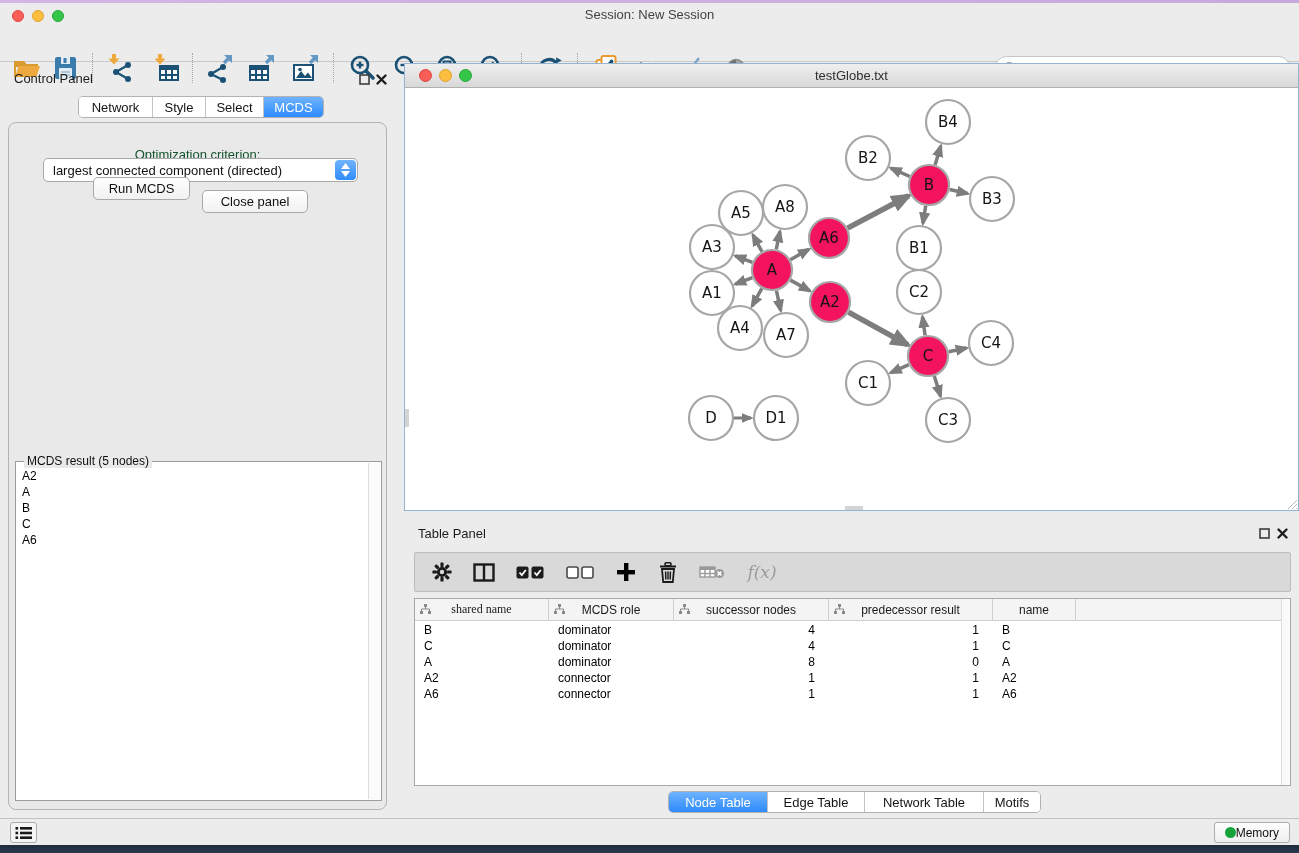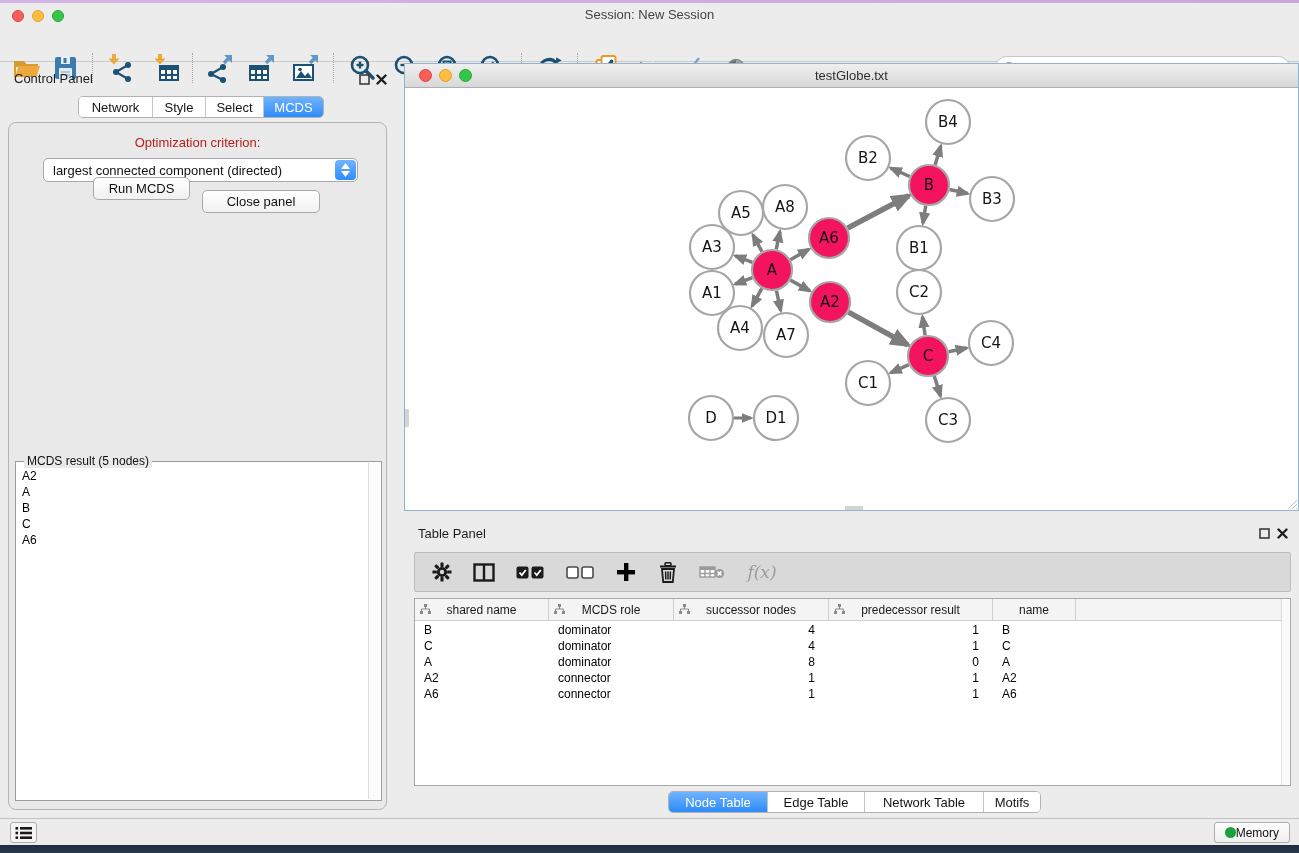--- a/index.html
+++ b/index.html
@@ -42,22 +42,22 @@
 
   .seg { position:absolute; display:flex; height:22px; border:1px solid #b2b2b2;
     border-radius:5px; background:#fff; overflow:hidden; }
   .seg-btn { height:100%; display:flex; align-items:center; justify-content:center;
     font-size:13px; color:#141414; background:#fff; border-left:1px solid #c3c3c3; cursor:default; }
   .seg-btn:first-child { border-left:none; }
   .seg-btn.selected { background:linear-gradient(#6eb3fe,#2e8bfa); color:#fff; }
 
   .cp-box { position:absolute; left:8px; top:60px; width:379px; height:688px;
     background:#e9e9e9; border:1px solid #b4b4b4; border-radius:8px; }
-  .opt-label { position:absolute; left:0; width:100%; top:12px; text-align:center;
-    font-size:13px; color:#b91c1c; }
+  .opt-label { position:absolute; left:0; width:100%; top:24px; text-align:center;
+    font-size:13px; color:#14532d; }
   .dropdown { position:absolute; left:34px; top:35px; width:315px; height:24px;
     background:#fff; border:1px solid #a9a9a9; border-radius:5px; }
   .dropdown .dd-text { position:absolute; left:9px; top:4px; font-size:13px; color:#111;
     white-space:nowrap; }
   .dd-stepper { position:absolute; right:1px; top:1px; width:21px; height:20px;
     border-radius:4px; background:linear-gradient(#71b4fe,#2f8cfa);
     display:flex; flex-direction:column; align-items:center; justify-content:center; gap:2px; }
   .btn { position:absolute; height:23px; background:linear-gradient(#ffffff,#f1f1f1);
     border:1px solid #a9a9a9; border-radius:5px; font-size:13px; color:#111;
     display:flex; align-items:center; justify-content:center; cursor:default; }
@@ -303,21 +303,21 @@
         <span class="dd-stepper">
           <svg width="9" height="6" viewBox="0 0 9 6">
               <path d="M4.5 0 L9 6 H0 z" fill="#fff"></path>
             </svg>
           <svg width="9" height="6" viewBox="0 0 9 6">
               <path d="M4.5 6 L0 0 H9 z" fill="#fff"></path>
             </svg>
         </span>
       </div>
       <div class="btn" style="left:84px; top:54px; width:97px">Run MCDS</div>
-      <div class="btn" style="left:193px; top:67px; width:118px">Close panel</div>
+      <div class="btn" style="left:193px; top:67px; width:106px">Close panel</div>
 
       <div class="fieldset">
         <div class="legend">MCDS result (5 nodes)</div>
         <div class="mcds-list" id="mcds-list">
             <div>A2</div>
             <div>A</div>
             <div>B</div>
             <div>C</div>
             <div>A6</div>
           </div>
@@ -485,21 +485,21 @@
             <path d="M18.6 6.6 l3.8 3.8 M22.4 6.6 l-3.8 3.8" stroke="#fff" stroke-width="1.5"></path>
           </svg>
       </div>
       <div class="tp-ico" style="width:34px">
         <span class="fx">f(x)</span>
       </div>
     </div>
 
     <div class="dtable">
       <div class="thead" id="table-head">
-          <div class="th" style="width: 134px;">
+          <div class="th" style="width: 134px; font-family: Liberation Serif, serif;">
             <svg class="th-icon" width="11" height="11" viewBox="0 0 11 11">
               <rect x="4" y="0" width="3" height="3" fill="#8a8a8a"></rect>
               <path d="M5.5 3 v2 M1.5 7 v-2 h8 v2" fill="none" stroke="#8a8a8a" stroke-width="1"></path>
               <rect x="0" y="7" width="3" height="3" fill="#8a8a8a"></rect>
               <rect x="8" y="7" width="3" height="3" fill="#8a8a8a"></rect>
             </svg>
             <span>shared name</span>
           </div>
           <div class="th" style="width: 125px;">
             <svg class="th-icon" width="11" height="11" viewBox="0 0 11 11">

